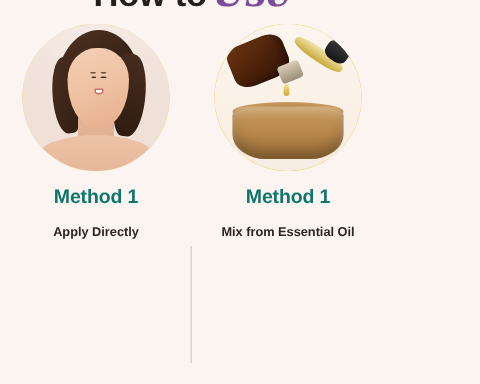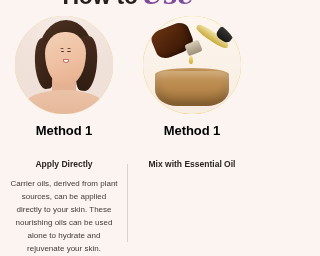--- a/index.html
+++ b/index.html
@@ -255,26 +255,26 @@
     height: 13%;
     background: radial-gradient(ellipse at 50% 50%, #a9753c 0%, #c79a60 70%, #d8ad74 100%);
     border-radius: 50%;
   }
 
   
   .method-title {
     margin-top: 9px;
     font-size: 13px;
     font-weight: bold;
-    color: #000000;
+    color: #0f766e;
     letter-spacing: -0.1px;
     text-align: left;
   }
   .method-sub {
-    margin-top: 21px;
+    margin-top: 11px;
     font-size: 8.5px;
     font-weight: bold;
     color: #2a2522;
     text-align: center;
   }
   .method-body {
     margin-top: 9px;
     width: 112px;
     font-size: 8px;
     line-height: 1.62;
@@ -317,38 +317,37 @@
               <div class="w-brow r"></div>
               <div class="w-eye l"></div>
               <div class="w-eye r"></div>
               <div class="w-smile"></div>
             </div>
           </div>
         </div>
       </div>
       <div class="method-title">Method 1</div>
       <div class="method-sub">Apply Directly</div>
-      <div class="method-body">Carrier oils, derived from plant sources, can be applied directly to your skin. These nourishing oils can be used alone to hydrate and rejuvenate your skin.</div>
     </div>
 
     <div class="column">
       <div class="circle-frame">
         <div class="circle-clip">
           <div class="photo-oil">
             <div class="o-bottle"></div>
             <div class="o-bottle-neck"></div>
             <div class="o-pipette"></div>
             <div class="o-pipette-bulb"></div>
             <div class="o-drop"></div>
             <div class="o-bowl-rim"></div>
             <div class="o-bowl"></div>
           </div>
         </div>
       </div>
       <div class="method-title">Method 1</div>
-      <div class="method-sub">Mix with Essential Oil</div>
+      <div class="method-sub">Mix from Essential Oil</div>
     </div>
 
   </div>
 
   <div class="divider"></div>
 
 </div>
 
 </body></html>

